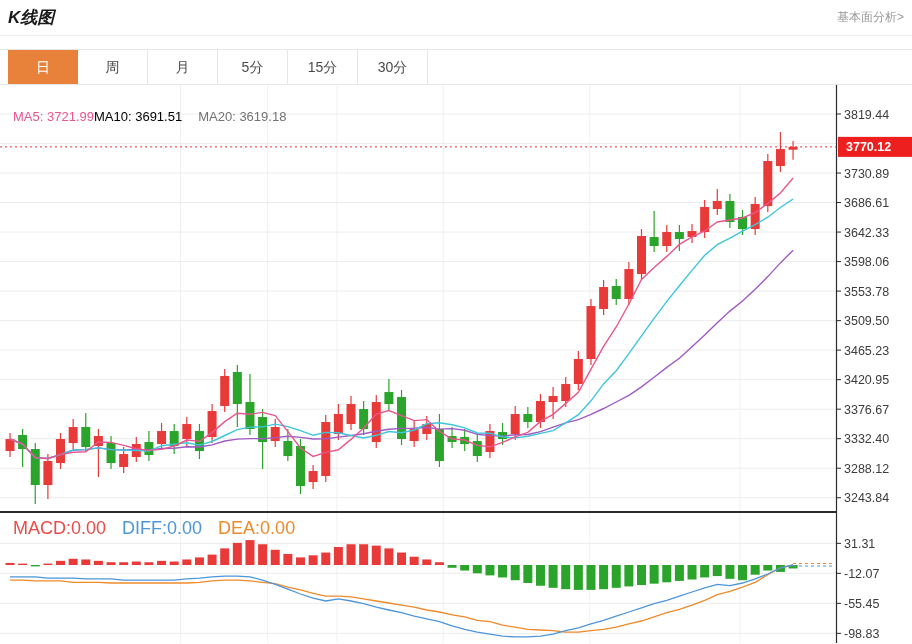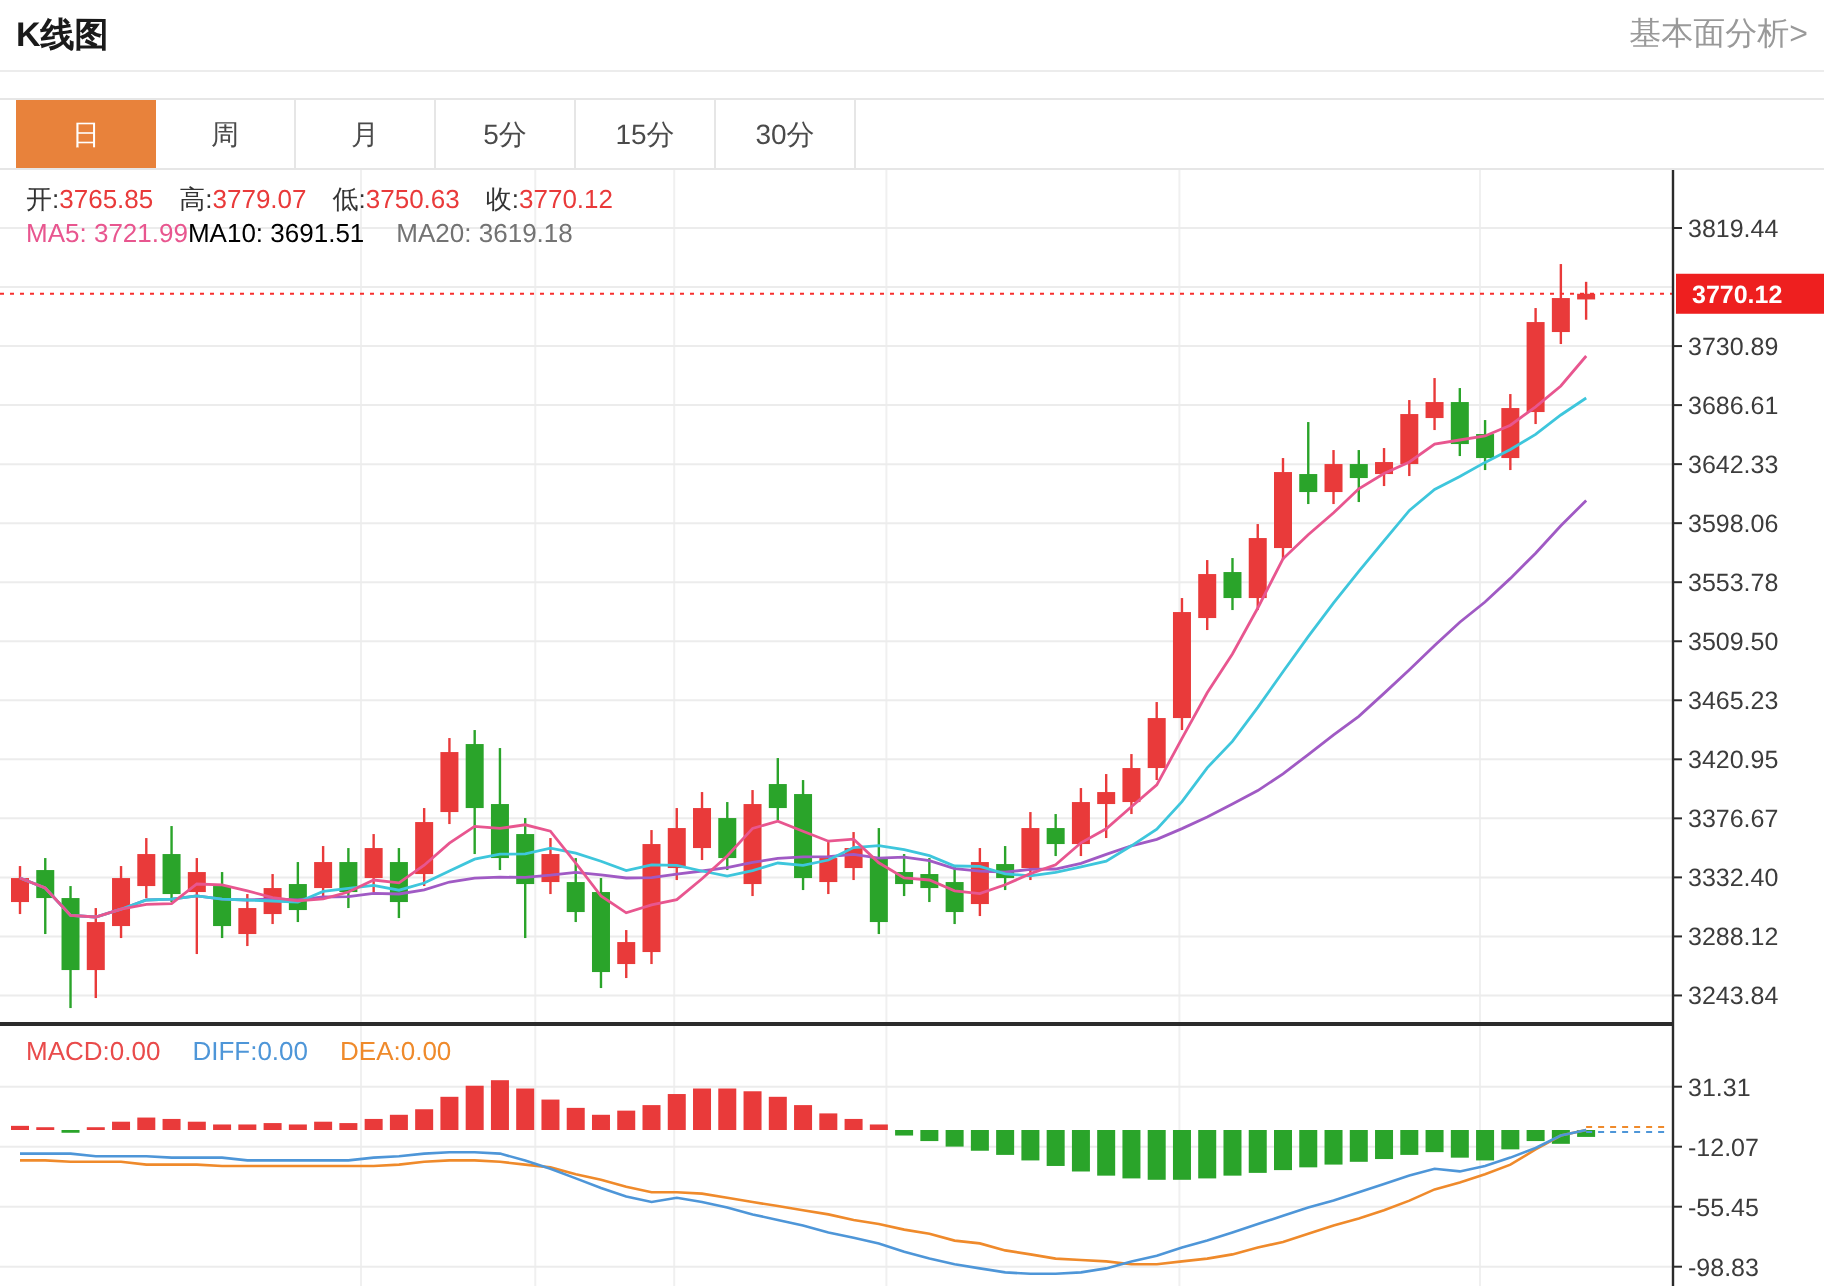--- a/index.html
+++ b/index.html
@@ -1,33 +1,33 @@
 <!DOCTYPE html>
 <html><head>
 <meta charset="utf-8">
 <style>
   html,body{margin:0;padding:0;background:#fff;}
   body{width:912px;height:644px;overflow:hidden;font-family:"Liberation Sans","DejaVu Sans",sans-serif;position:relative;}
   .header{height:35px;border-bottom:1px solid #ececec;display:flex;align-items:center;justify-content:space-between;padding:0 8px;}
-  .page-title{font-size:17px;font-weight:700;color:#1a1a1a;}
-  .analysis-link{font-size:16px;color:#999;text-decoration:none;cursor:pointer;}
+  .page-title{font-size:17px;font-weight:700;color:#1a1a1a;font-style:italic;}
+  .analysis-link{font-size:12px;color:#999;text-decoration:none;cursor:pointer;}
   .tabbar{display:flex;margin-top:13px;border-top:1px solid #e6e6e6;border-bottom:1px solid #e6e6e6;padding-left:8px;height:34px;}
   .tab{width:70px;height:34px;line-height:34px;text-align:center;font-size:14px;color:#4a4a4a;border-right:1px solid #e6e6e6;cursor:pointer;background:#fff;box-sizing:border-box;}
   .tab.active{background:#e8823b;color:#fff;border-right:none;}
   .chart-wrap{position:relative;width:912px;height:558px;}
   .chart-svg{display:block;}
   .overlay{position:absolute;left:13px;pointer-events:none;white-space:nowrap;}
   .ohlc-row{top:6px;font-size:13px;}
   .ohlc-row .lbl{color:#333;}
   .ohlc-row .val{color:#e93a3a;margin-right:13px;}
   .ma-row{top:24px;font-size:13px;}
   .ma5{color:#e8568f;margin-right:0;}
   .ma10{color:#000000;margin-right:16px;}
   .ma20{color:#737373;}
-  .macd-row{top:433px;font-size:13px;}
+  .macd-row{top:433px;font-size:18px;}
   .macd-v{color:#e94b4b;margin-right:16px;}
   .diff-v{color:#4e96d8;margin-right:16px;}
   .dea-v{color:#ef8a2b;}
 </style>
 </head>
 <body>
 
 <div class="header">
   <span class="page-title">K线图</span>
   <a class="analysis-link">基本面分析&gt;</a>
@@ -314,23 +314,20 @@
         <text x="844" y="522.8471645919778">-55.45</text>
         <line x1="836" x2="841" y1="548.3471645919778" y2="548.3471645919778" stroke="#2b2b2b" stroke-width="1"></line>
         <text x="844" y="552.8471645919778">-98.83</text>
       </g>
       <g>
         <rect x="838" y="51.88000000000011" width="74" height="20" fill="#ee1f1f"></rect>
         <text x="846" y="66.38000000000011" fill="#fff" font-size="12.5" font-weight="bold">3770.12</text>
       </g>
     </svg>
 
-  <div class="overlay ohlc-row">
-    <span class="lbl">开:</span><span class="val">3765.85</span><span class="lbl">高:</span><span class="val">3779.07</span><span class="lbl">低:</span><span class="val">3750.63</span><span class="lbl">收:</span><span class="val">3770.12</span>
-  </div>
 
   <div class="overlay ma-row">
     <span class="ma5"><span>MA5:</span> <span>3721.99</span></span><span class="ma10"><span>MA10:</span> <span>3691.51</span></span><span class="ma20"><span>MA20:</span> <span>3619.18</span></span>
   </div>
 
   <div class="overlay macd-row">
     <span class="macd-v"><span>MACD:</span><span>0.00</span></span><span class="diff-v"><span>DIFF:</span><span>0.00</span></span><span class="dea-v"><span>DEA:</span><span>0.00</span></span>
   </div>
 </div>
 

